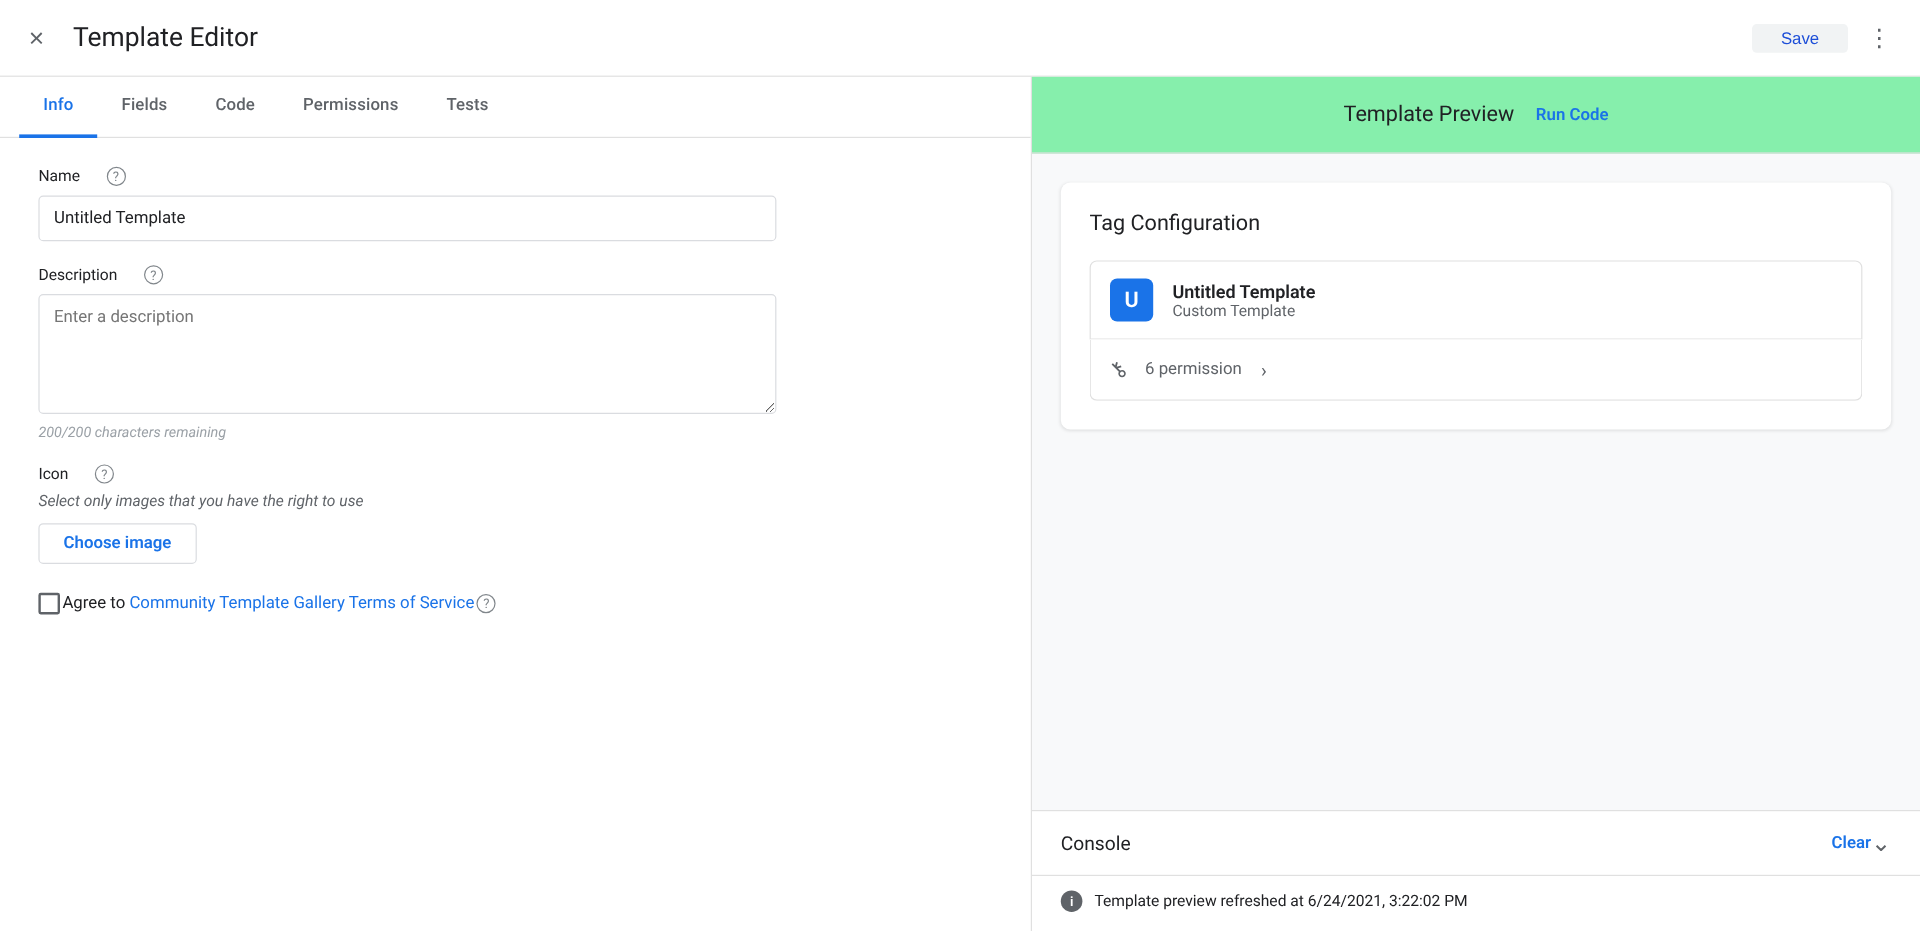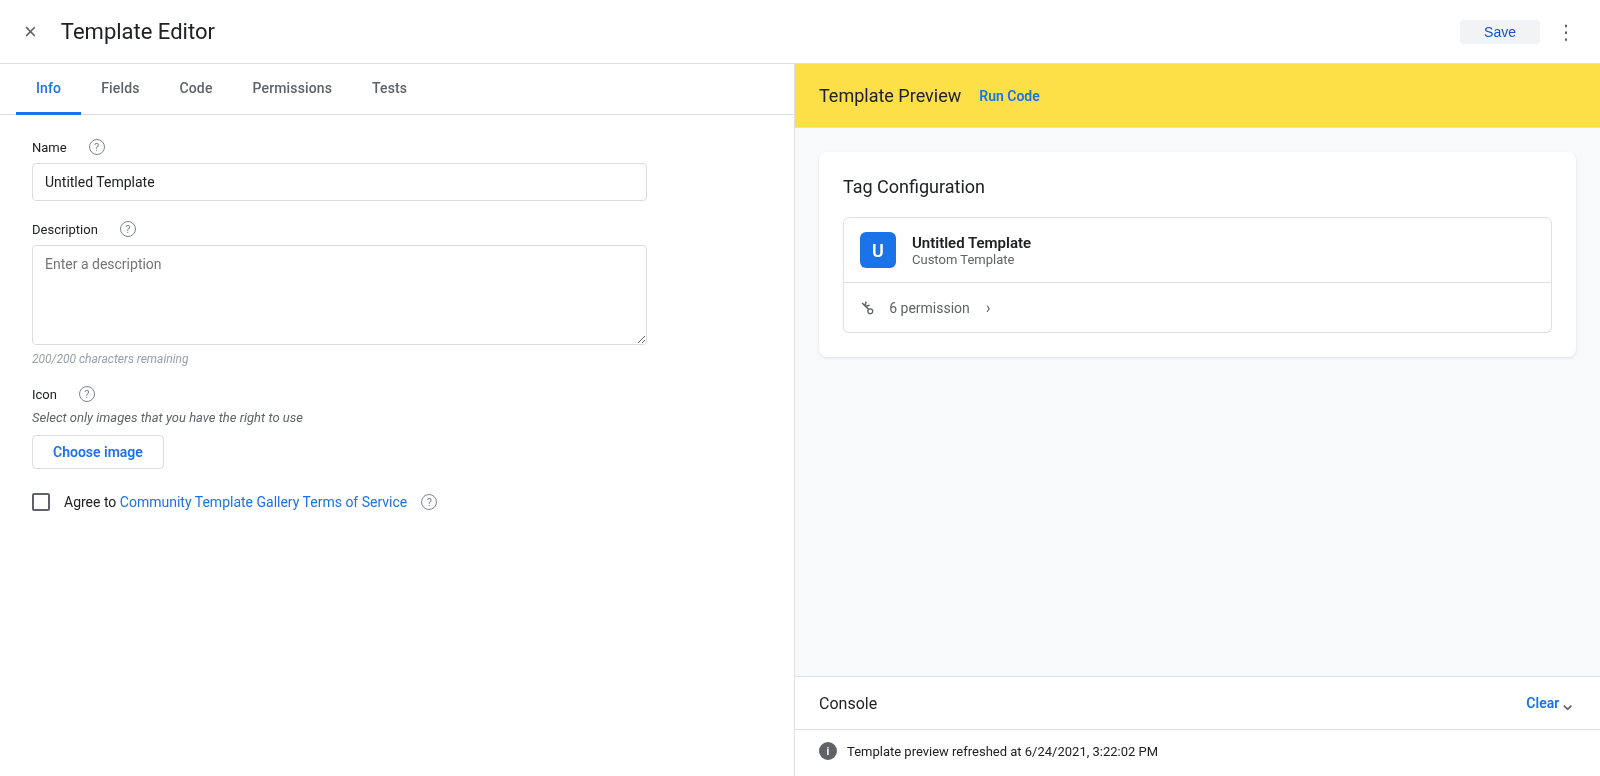--- a/index.html
+++ b/index.html
@@ -73,21 +73,21 @@
     }
 
     
     .main-layout {
       display: flex;
       height: calc(776px - 64px);
     }
 
     
     .left-panel {
-      width: 795px;
+      width: 860px;
       border-right: 1px solid #e0e0e0;
       display: flex;
       flex-direction: column;
       overflow: hidden;
     }
 
     
     .tabs {
       display: flex;
       border-bottom: 1px solid #e0e0e0;
@@ -187,21 +187,21 @@
       font-size: 14px;
       color: #1a73e8;
       cursor: pointer;
       font-weight: 600;
       font-family: inherit;
     }
 
     .tos-row {
       display: flex;
       align-items: center;
-      gap: 14px;
+      gap: 2px;
       margin-top: 24px;
     }
     .tos-checkbox {
       width: 18px;
       height: 18px;
       border: 2px solid #5f6368;
       border-radius: 2px;
       cursor: pointer;
       flex-shrink: 0;
       background: #fff;
@@ -221,24 +221,24 @@
       flex: 1;
       display: flex;
       flex-direction: column;
       background: #f8f9fa;
     }
 
     
     .right-header {
       display: flex;
       align-items: center;
-      justify-content: flex-start;
+      justify-content: center;
       padding: 0 24px;
       height: 64px;
-      background: #fde047;
+      background: #86efac;
       border-bottom: 1px solid #e0e0e0;
       gap: 18px;
     }
     .preview-title {
       font-size: 18px;
       font-weight: 400;
       color: #202124;
     }
     .run-code-btn {
       background: none;

